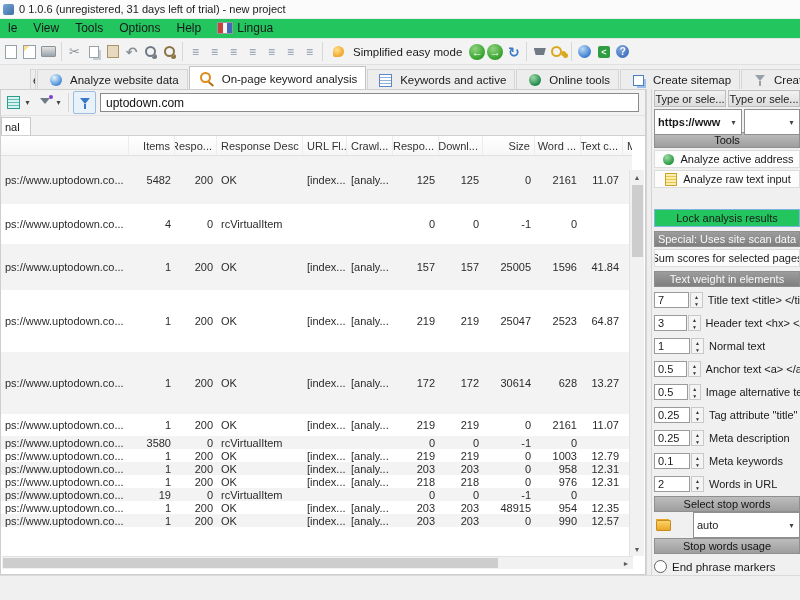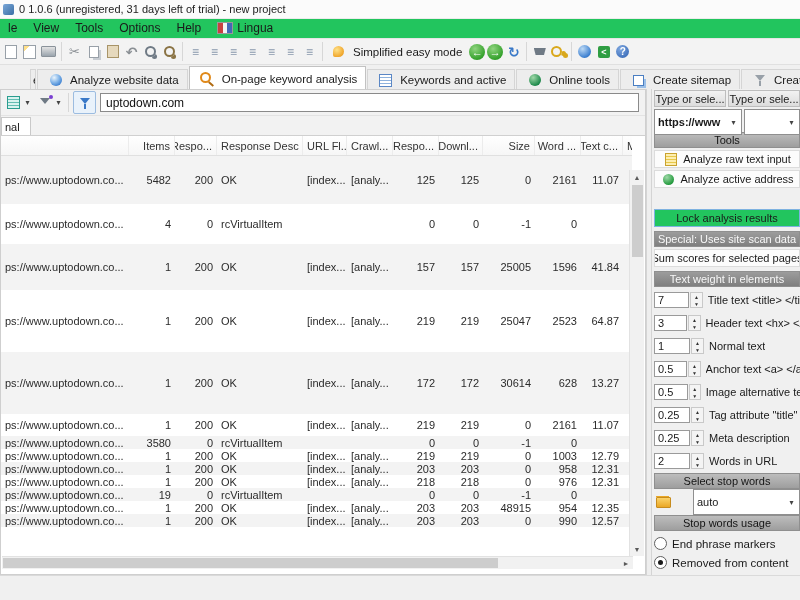--- a/index.html
+++ b/index.html
@@ -447,28 +447,28 @@
       <span class="combo combo1" data-name="protocol-combo">
           <span data-name="protocol-value">https://www</span>
           <span class="caret" data-name="chevron-down-icon"></span>
         </span>
       <span class="combo combo2" data-name="domain-combo">
           <span data-name="domain-value"></span>
           <span class="caret" data-name="chevron-down-icon"></span>
         </span>
     </div>
     <div class="rp-header" data-name="tools-header">Tools</div>
+    <div class="rp-btn" data-name="analyze-active-address-button">
+        <span class="ic i-green-sphere-icon" data-name="globe-icon"></span>
+        <span data-name="button-label">Analyze active address</span>
+      </div>
     <div class="rp-btn" data-name="analyze-raw-text-button">
         <span class="ic i-rawtext-icon" data-name="raw-text-icon"></span>
         <span data-name="button-label">Analyze raw text input</span>
       </div>
-    <div class="rp-btn" data-name="analyze-active-address-button">
-        <span class="ic i-green-sphere-icon" data-name="globe-icon"></span>
-        <span data-name="button-label">Analyze active address</span>
-      </div>
     <div class="rp-btn lock" data-name="lock-analysis-results-button">
         <span data-name="button-label">Lock analysis results</span>
       </div>
     <div class="rp-header dark" data-name="special-header">Special: Uses site scan data</div>
     <div class="rp-btn" data-name="sum-scores-button">
         <span data-name="button-label">Sum scores for selected pages</span>
       </div>
     <div class="rp-header dark" data-name="text-weight-header">Text weight in elements</div>
     <div id="weights" data-name="text-weight-list">
         <div class="weight-row" data-name="text-weight-row">
@@ -519,20 +519,28 @@
           </span>
           <span class="weight-label" data-name="weight-label">Tag attribute "title"</span>
         </div>
         <div class="weight-row" data-name="text-weight-row">
           <span class="spin" data-name="weight-value-input">0.25</span>
           <span class="spin-btns" data-name="spinner-buttons">
             <span class="spin-up" data-name="spin-up-icon"></span>
             <span class="spin-dn" data-name="spin-down-icon"></span>
           </span>
           <span class="weight-label" data-name="weight-label">Meta description</span>
+        </div>
+        <div class="weight-row" data-name="text-weight-row">
+          <span class="spin" data-name="weight-value-input">0.1</span>
+          <span class="spin-btns" data-name="spinner-buttons">
+            <span class="spin-up" data-name="spin-up-icon"></span>
+            <span class="spin-dn" data-name="spin-down-icon"></span>
+          </span>
+          <span class="weight-label" data-name="weight-label">Meta keywords</span>
         </div>
         <div class="weight-row" data-name="text-weight-row">
           <span class="spin" data-name="weight-value-input">2</span>
           <span class="spin-btns" data-name="spinner-buttons">
             <span class="spin-up" data-name="spin-up-icon"></span>
             <span class="spin-dn" data-name="spin-down-icon"></span>
           </span>
           <span class="weight-label" data-name="weight-label">Words in URL</span>
         </div>
       </div>

